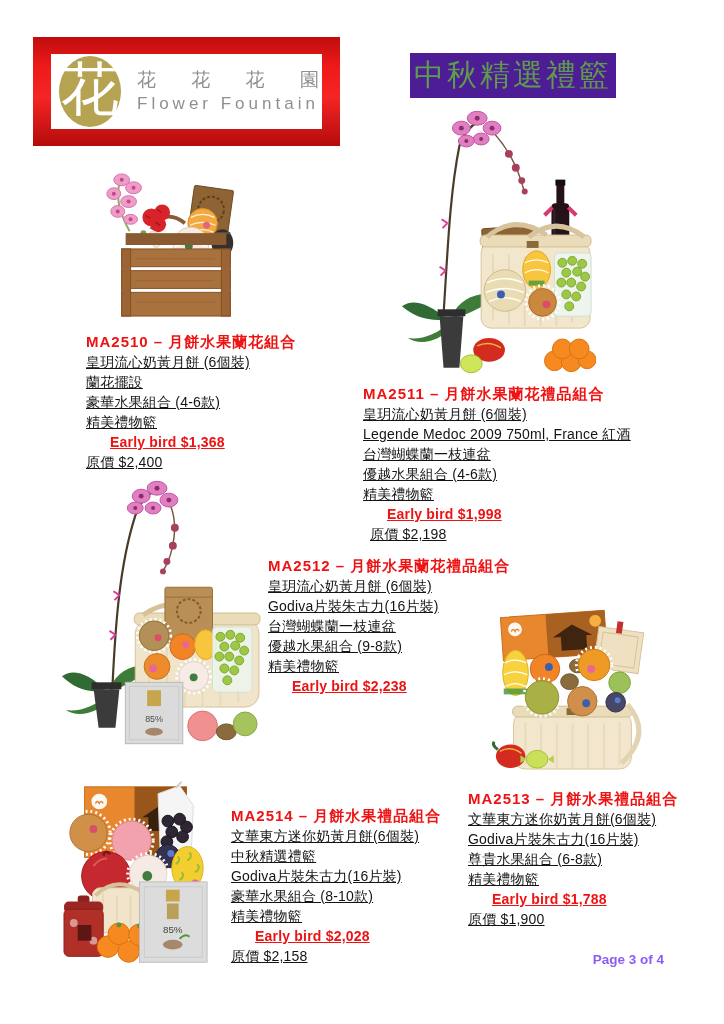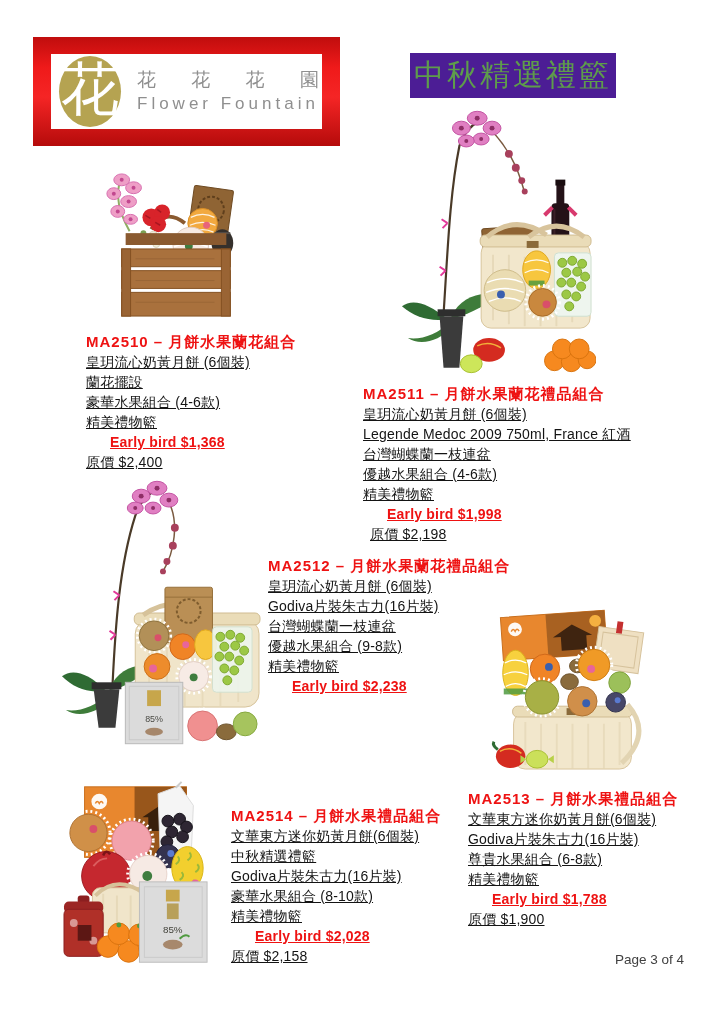--- a/index.html
+++ b/index.html
@@ -24,21 +24,21 @@
   .banner{position:absolute;left:410px;top:53px;width:206px;height:45px;background:#4c1d95;
         display:flex;align-items:center;justify-content:center;}
   .banner span{color:#5E9C4B;font-family:"Liberation Serif",serif;font-size:30px;letter-spacing:3px;white-space:nowrap;}
 
   
   .ptext{position:absolute;width:310px;font-size:14px;line-height:20px;letter-spacing:.2px;}
   .ptitle{font-size:15px;font-weight:700;color:#EE1212;letter-spacing:1px;white-space:nowrap;}
   .pline{white-space:nowrap;text-decoration:underline;}
   .early{color:#EE1212;font-weight:700;margin-left:24px;}
 
-  .footer{position:absolute;top:952px;right:40px;font-size:13.5px;font-weight:400;color:#404040;}
+  .footer{position:absolute;top:952px;right:60px;font-size:13.5px;font-weight:700;color:#8b5cf6;}
   svg{display:block;}
 </style>
 </head>
 <body>
 
 <div class="page">
 
   <div class="logo">
     <div class="logo-inner">
       <div class="logo-mark">

